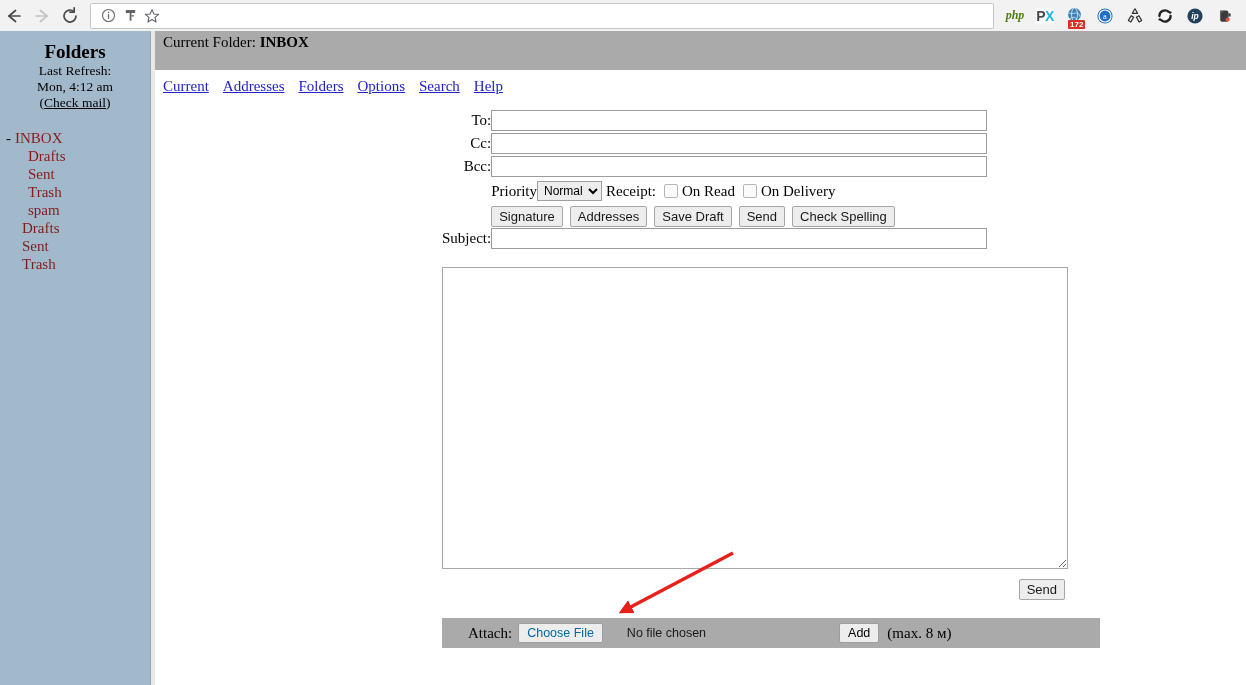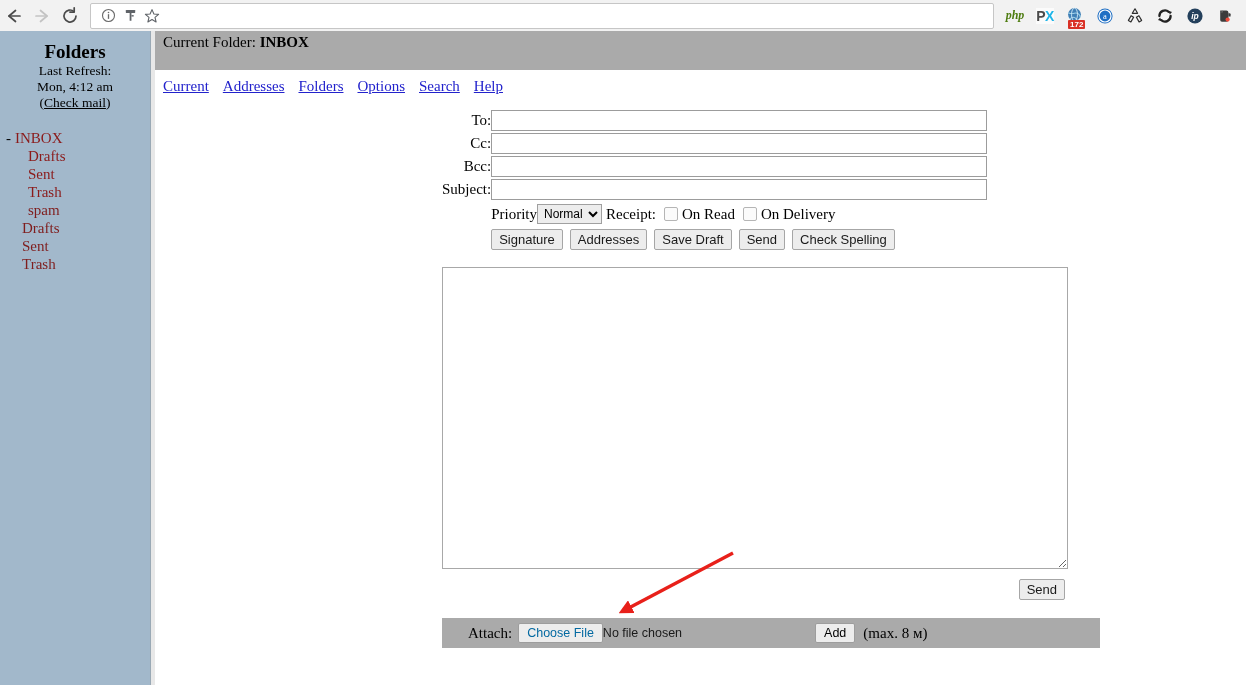--- a/index.html
+++ b/index.html
@@ -290,21 +290,21 @@
     border-radius: 2px;
     padding: 2px 8px;
     color: #0369a1;
     cursor: pointer;
     text-align: right;
   }
   .no-file {
     font-family: "Liberation Sans", sans-serif;
     font-size: 12.5px;
     color: #1a1a1a;
-    margin-left: 0;
+    margin-left: 24px;
   }
   .add-btn {
     font-family: "Liberation Sans", sans-serif;
     font-size: 12.5px;
     background: #ededed;
     border: 1px solid #9d9d9d;
     border-radius: 2px;
     padding: 2px 8px;
     margin-left: 133px;
     cursor: pointer;
@@ -491,24 +491,20 @@
             <tr>
           <td class="flabel">To:</td>
           <td><input class="finput" type="text" value="" style=""></td>
         </tr>
         <tr>
           <td class="flabel">Cc:</td>
           <td><input class="finput" type="text" value="" style=""></td>
         </tr>
         <tr>
           <td class="flabel">Bcc:</td>
-          <td><input class="finput" type="text" value="" style=""></td>
-        </tr>
-        <tr>
-          <td class="flabel">Subject:</td>
           <td><input class="finput" type="text" value="" style=""></td>
         </tr>
         <tr>
           <td></td>
           <td>
             <div class="opt-row">
               <span>Priority</span>
               <select class="prio">
                 <option>Normal</option>
               </select>
@@ -520,20 +516,24 @@
             </div>
             <div class="btn-row">
               <button class="smbtn">Signature</button>
               <button class="smbtn">Addresses</button>
               <button class="smbtn">Save Draft</button>
               <button class="smbtn">Send</button>
               <button class="smbtn">Check Spelling</button>
             </div>
           </td>
         </tr>
+        <tr>
+          <td class="flabel">Subject:</td>
+          <td><input class="finput" type="text" value="" style=""></td>
+        </tr>
       </tbody>
         </table>
 
       <div id="body-area">
         <textarea id="msg-body" style=""></textarea>
         <div id="send-row">
           <button class="smbtn">Send</button>
         </div>
       </div>
 

